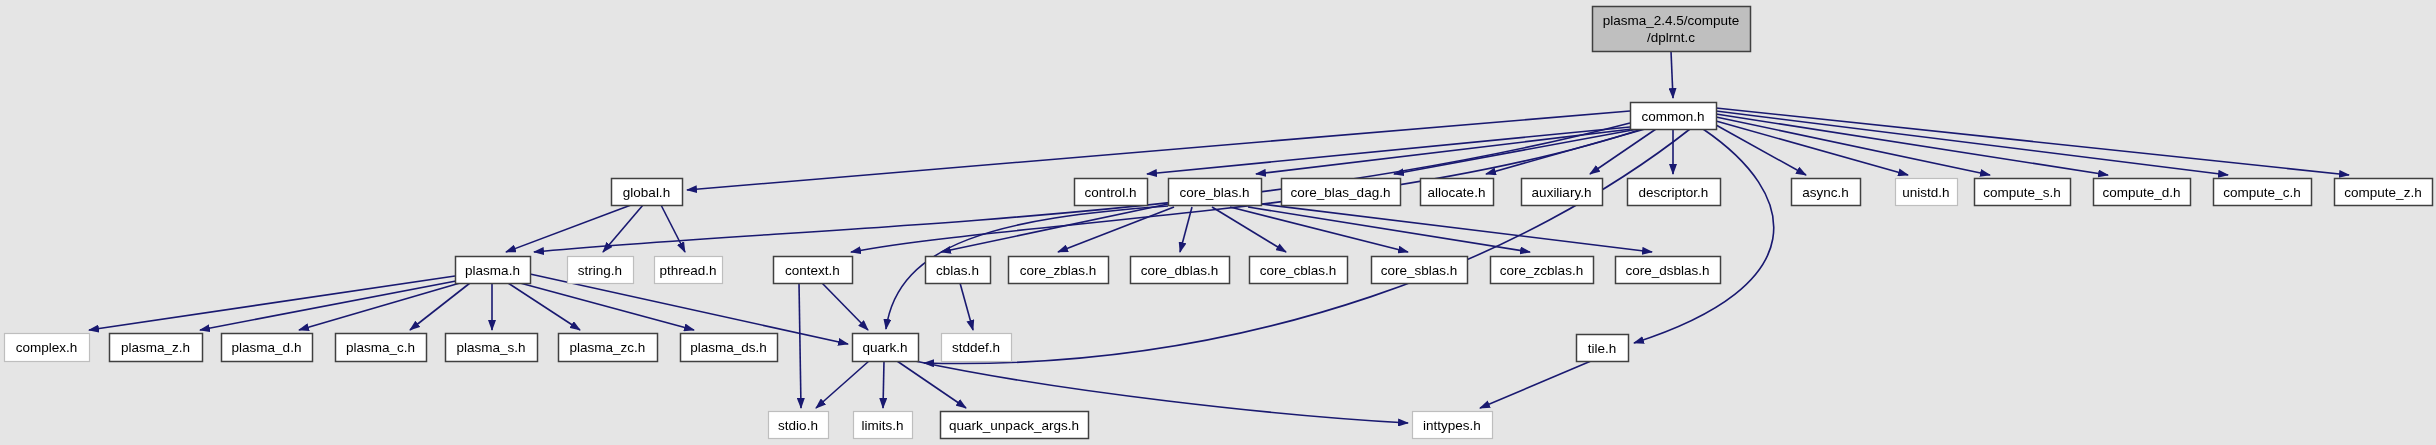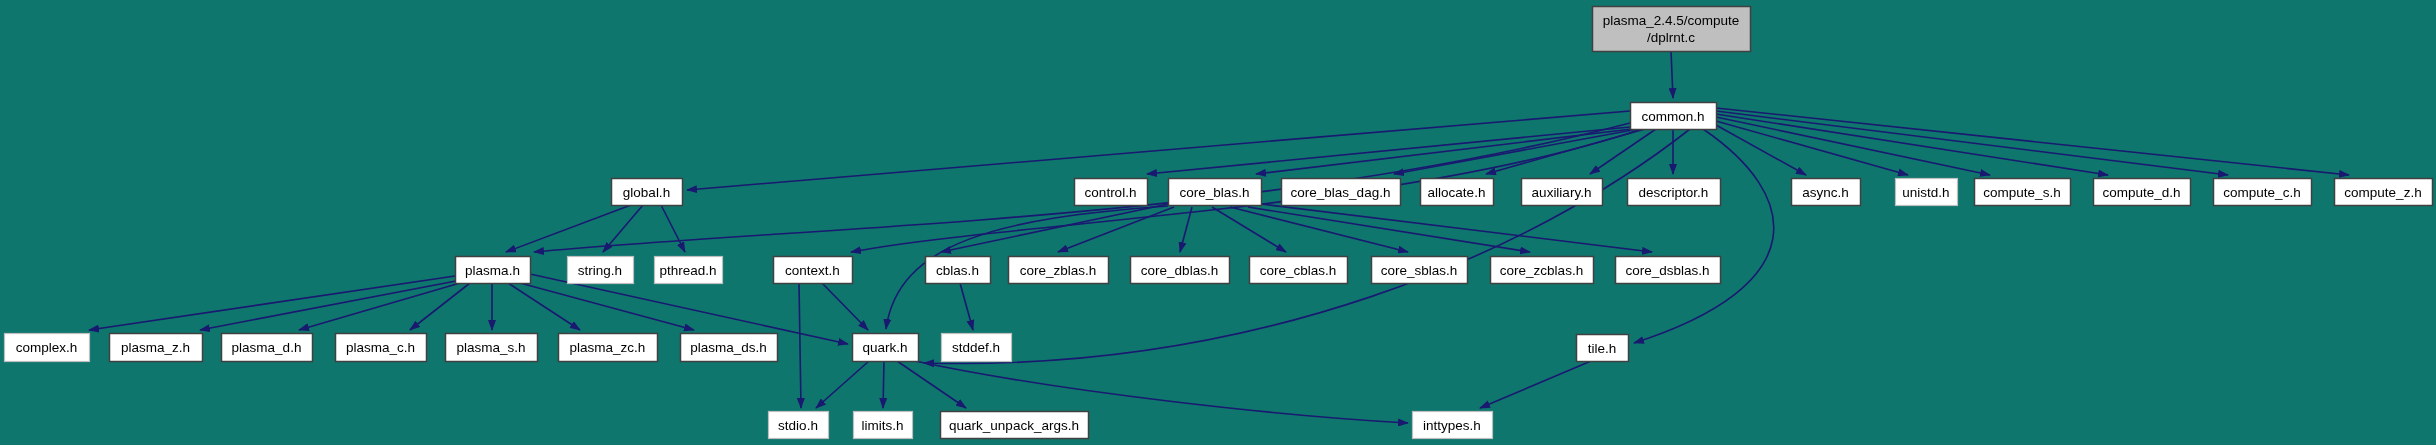--- a/index.html
+++ b/index.html
@@ -1,16 +1,16 @@
 <!DOCTYPE html>
 <html><head>
 <meta charset="utf-8">
 <style>
   html,body{margin:0;padding:0;background:#ffffff;}
-  .canvas{position:relative;width:2436px;height:445px;background:#0f766e;overflow:hidden;}
+  .canvas{position:relative;width:2436px;height:445px;background:#e5e5e5;overflow:hidden;}
   svg{display:block;}
   text{font-family:"Liberation Sans", sans-serif;fill:#000000;}
 </style>
 </head>
 <body>
 
 <div class="canvas">
   <svg id="graph" width="2436" height="445" viewBox="0 0 2436 445" xmlns="http://www.w3.org/2000/svg">
     <defs>
       <marker id="arrow" markerWidth="11" markerHeight="8" refX="10" refY="4" orient="auto" markerUnits="userSpaceOnUse">

